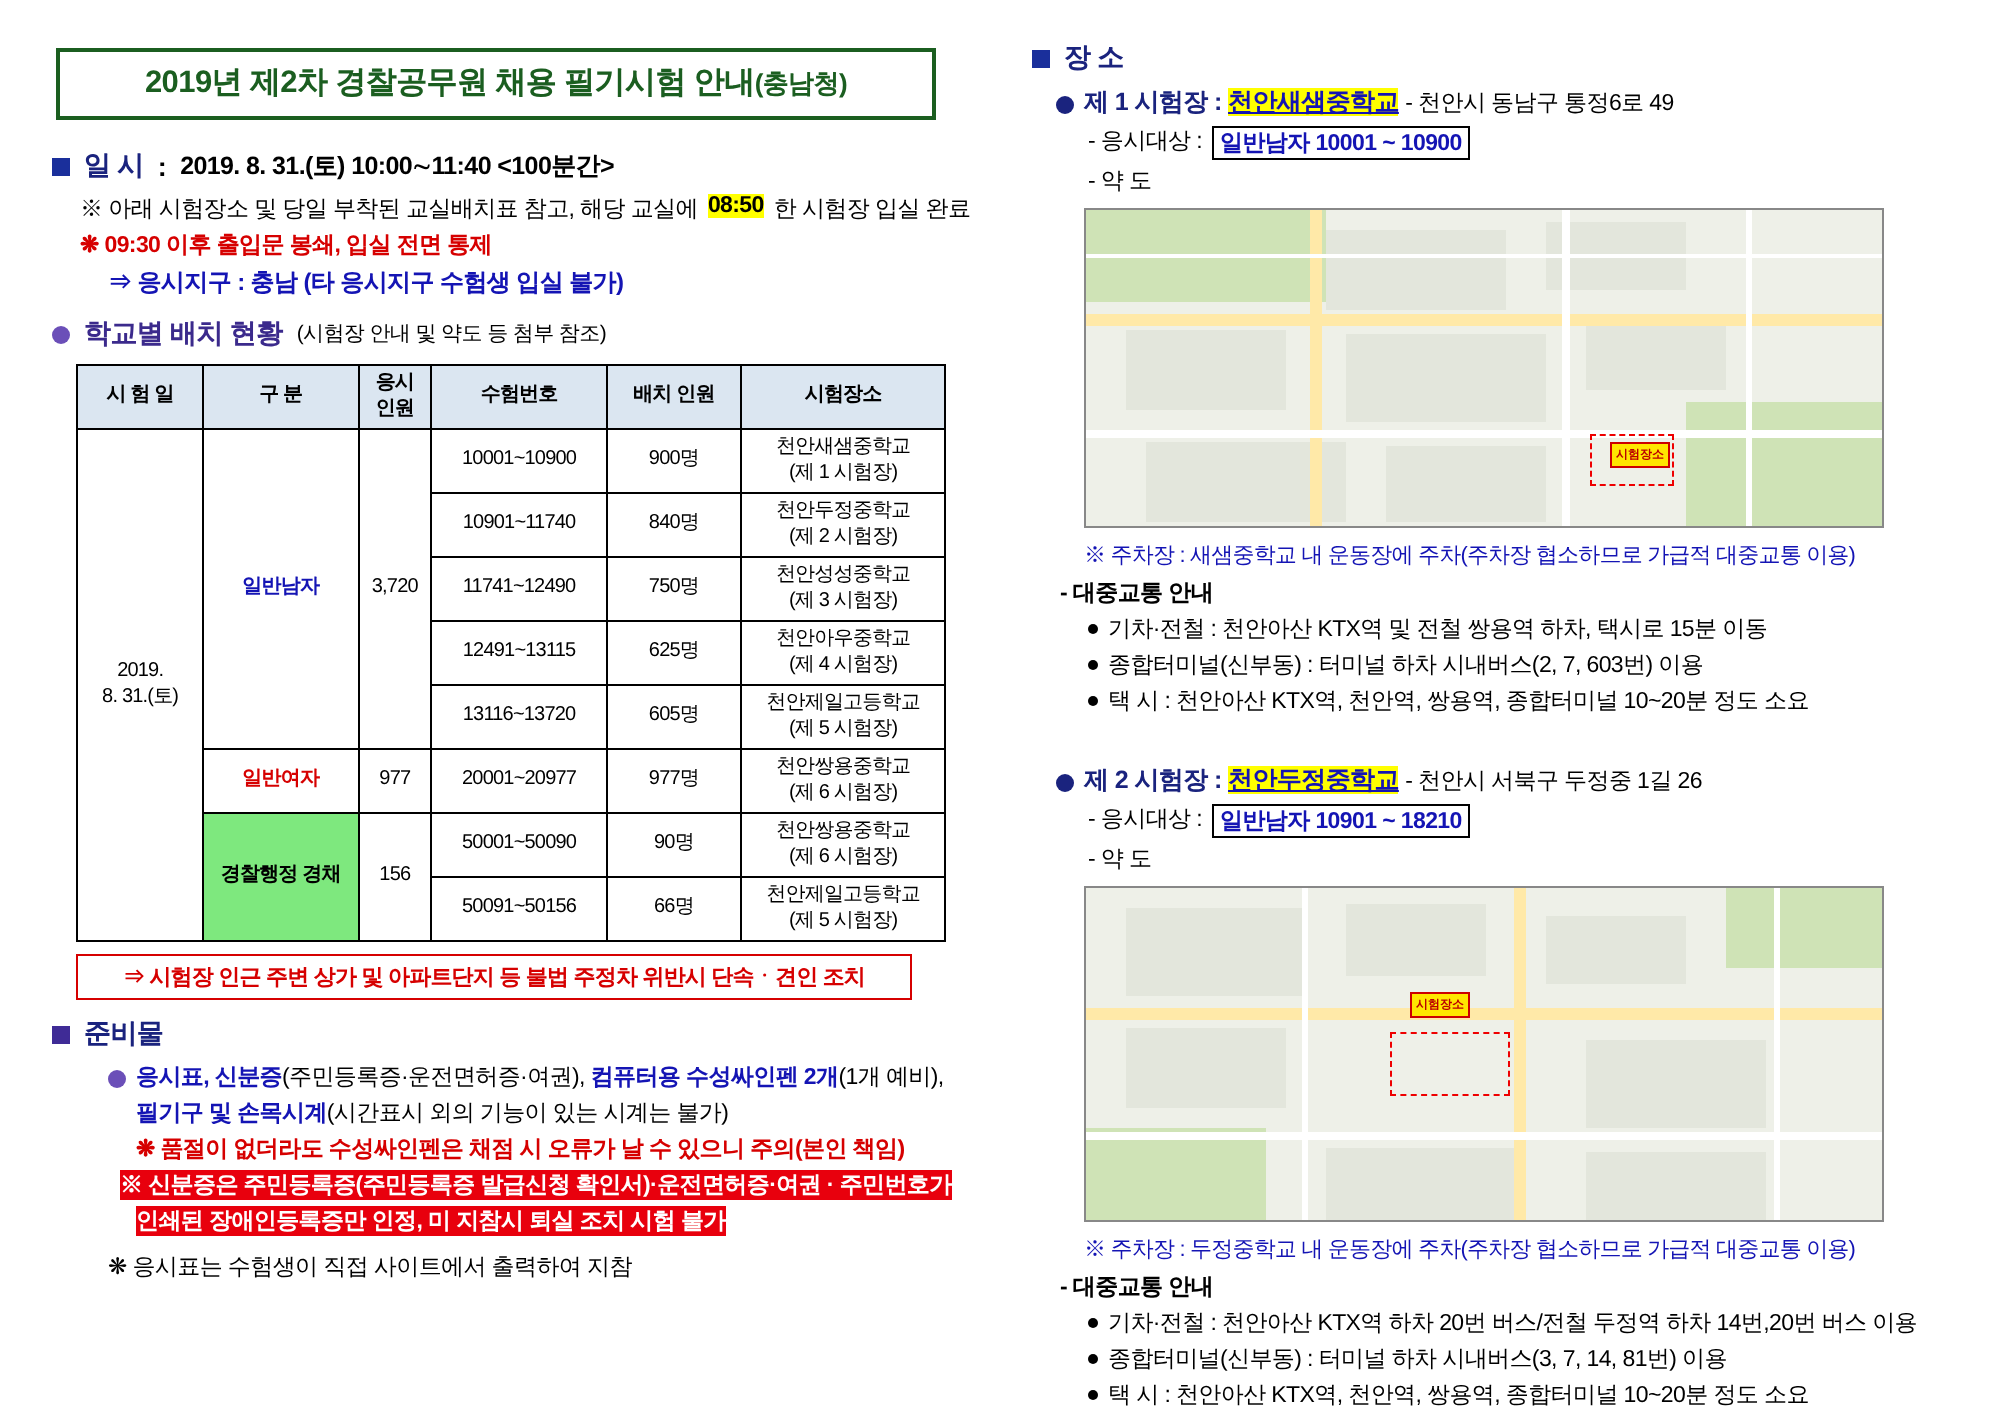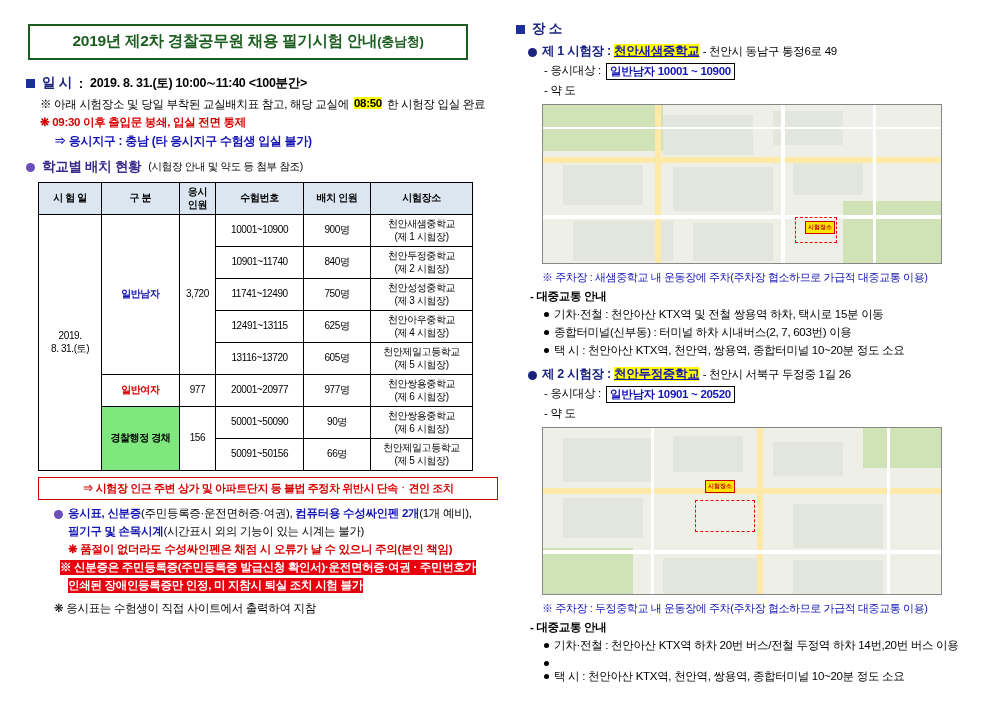--- a/index.html
+++ b/index.html
@@ -65,21 +65,21 @@
     letter-spacing:-0.4px; line-height:1.25;
   }
   table.sched th { background:#dbe6f1; font-weight:bold; height:26px;}
   table.sched td.v { vertical-align:middle; }
   .cell-blue { color:#1414b4; font-weight:bold; }
   .cell-red { color:#d60000; font-weight:bold; }
   .cell-green { background:#7ee87e; font-weight:bold; }
 
   .notice-red {
     border:1px solid #d60000; color:#d60000; font-weight:bold; font-size:11px;
-    padding:3px 4px; margin:6px 0 6px 12px; width:460px; text-align:center; letter-spacing:-0.4px;
+    padding:3px 4px; margin:6px 0 6px 12px; width:418px; text-align:center; letter-spacing:-0.4px;
   }
 
   
   .map {
     width:400px; height:160px; margin:6px 0 6px 26px; border:1px solid #888;
     position:relative; overflow:hidden; background:#eef0e8;
   }
   .map .road { position:absolute; background:#ffffff; }
   .map .road-y { position:absolute; background:#ffe9a8; }
   .map .blk { position:absolute; background:#e3e6dc; }
@@ -184,20 +184,24 @@
         <tr>
           <td>50091~50156</td>
           <td>66명</td>
           <td>천안제일고등학교<br>(제 5 시험장)</td>
         </tr>
       </tbody>
     </table>
 
     <div class="notice-red">⇒ 시험장 인근 주변 상가 및 아파트단지 등 불법 주정차 위반시 단속ㆍ견인 조치</div>
 
+    <div class="h-blue">
+      <span class="sq sq-purple"></span>
+      <span>준비물</span>
+    </div>
 
     <div class="line indent2">
       <span class="circ" style="margin-top:4px;"></span>
       <span>
         <span class="bluetxt bold">응시표, 신분증</span><span>(주민등록증·운전면허증·여권),</span>
         <span class="bluetxt bold">컴퓨터용 수성싸인펜 2개</span><span>(1개 예비),</span>
       </span>
     </div>
     <div class="line indent3">
       <span><span class="bluetxt bold">필기구  및 손목시계</span><span>(시간표시 외의 기능이 있는 시계는 불가)</span></span>
@@ -261,31 +265,31 @@
     </div>
     <div class="line indent2">
       <span class="dot" style="margin-top:5px;"></span>
       <span>종합터미널(신부동) : 터미널 하차 시내버스(2, 7, 603번) 이용</span>
     </div>
     <div class="line indent2">
       <span class="dot" style="margin-top:5px;"></span>
       <span>택 시 : 천안아산 KTX역, 천안역, 쌍용역, 종합터미널 10~20분 정도 소요</span>
     </div>
 
-    <div class="line" style="padding-left:12px;font-size:12.5px;margin-top:8px;">
+    <div class="line" style="padding-left:12px;font-size:12.5px;margin-top:24px;">
       <span class="circ circ-b" style="margin-top:5px;"></span>
       <span>
         <span class="bold" style="color:#1a237e;">제 2 시험장 :</span>
         <span class="hl-yellow bold u" style="color:#1414b4;">천안두정중학교</span>
         <span style="font-size:11.5px;">-  천안시 서북구 두정중 1길 26</span>
       </span>
     </div>
     <div class="line indent2">
       <span>- 응시대상 :</span>
-      <span class="boxed bluetxt bold">일반남자 10901 ~ 20520</span>
+      <span class="boxed bluetxt bold">일반남자 10901 ~ 18210</span>
     </div>
     <div class="line indent2">- 약 도</div>
 
     <div class="map" style="height:168px;">
       <div class="green" style="left:0;top:120px;width:90px;height:48px;"></div>
       <div class="green" style="left:320px;top:0;width:80px;height:40px;"></div>
       <div class="blk" style="left:20px;top:10px;width:90px;height:44px;"></div>
       <div class="blk" style="left:130px;top:8px;width:70px;height:36px;"></div>
       <div class="blk" style="left:230px;top:14px;width:70px;height:34px;"></div>
       <div class="blk" style="left:20px;top:70px;width:80px;height:40px;"></div>
@@ -302,20 +306,21 @@
     </div>
 
     <div class="note-star">※ 주차장 : 두정중학교 내 운동장에 주차(주차장 협소하므로 가급적 대중교통 이용)</div>
     <div class="line" style="padding-left:14px;font-weight:bold;">- 대중교통 안내</div>
     <div class="line indent2">
       <span class="dot" style="margin-top:5px;"></span>
       <span>기차·전철 : 천안아산 KTX역 하차 20번 버스/전철 두정역 하차 14번,20번 버스 이용</span>
     </div>
     <div class="line indent2">
       <span class="dot" style="margin-top:5px;"></span>
+      <span>종합터미널(신부동) : 터미널 하차 시내버스(3, 7, 14, 81번) 이용</span>
     </div>
     <div class="line indent2">
       <span class="dot" style="margin-top:5px;"></span>
       <span>택 시 : 천안아산 KTX역, 천안역, 쌍용역, 종합터미널 10~20분 정도 소요</span>
     </div>
 
   </div>
 </div>
 
 </body></html>

